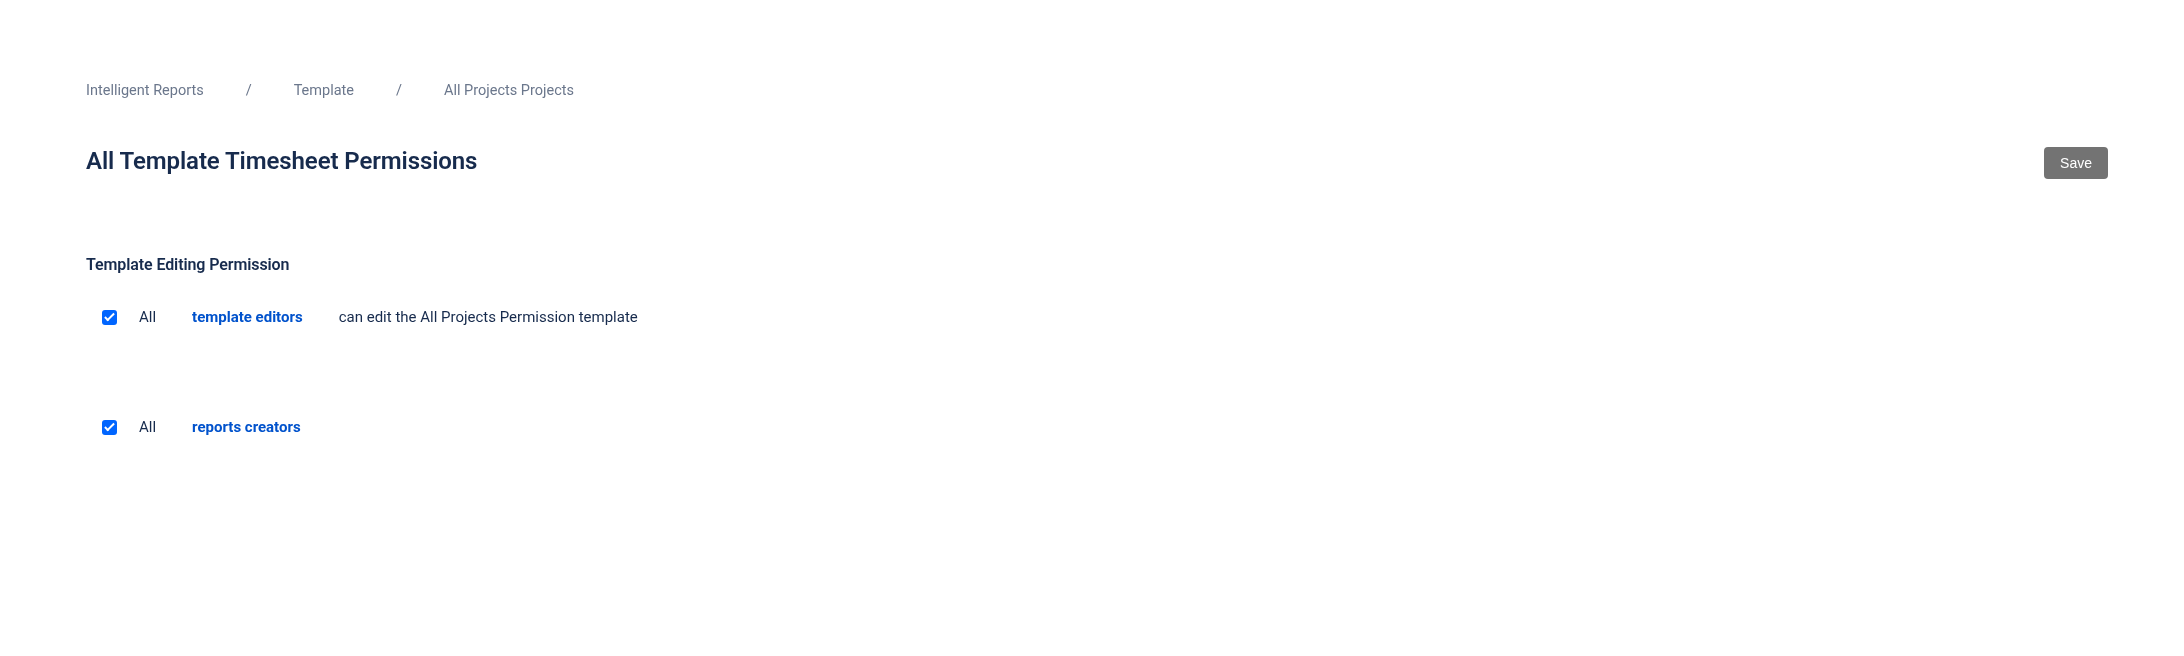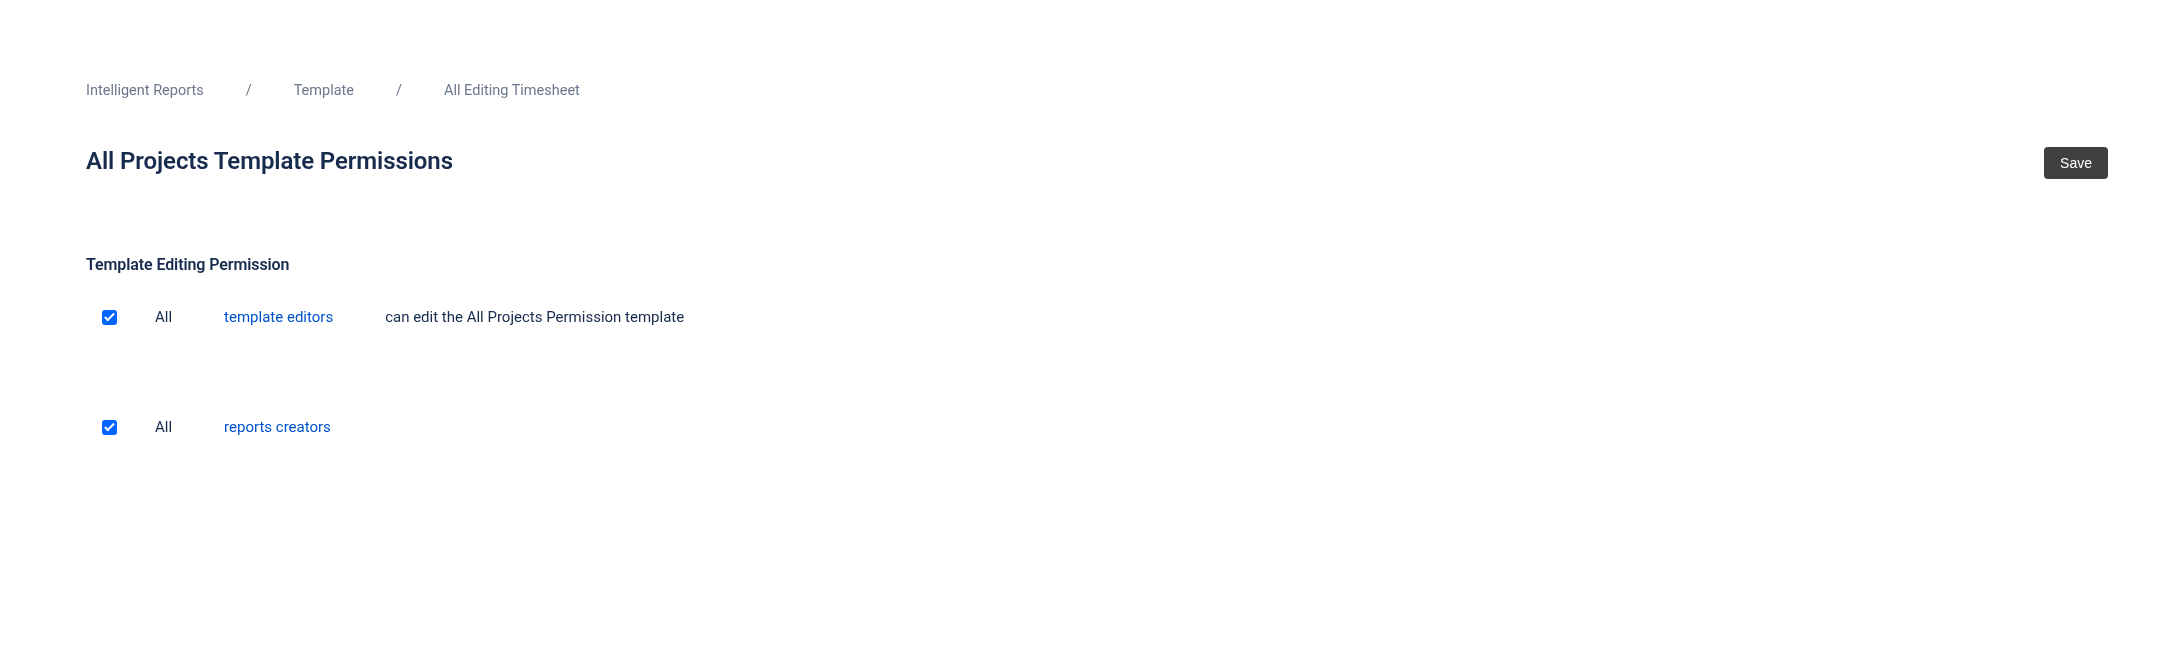--- a/index.html
+++ b/index.html
@@ -34,21 +34,21 @@
       justify-content: space-between;
       align-items: flex-start;
     }
     .page-title {
       font-size: 24px;
       font-weight: 600;
       color: #172B4D;
       letter-spacing: -0.1px;
     }
     .save-button {
-      background: #404040;
+      background: #737373;
       color: #fff;
       border: none;
       padding: 8px 16px;
       border-radius: 4px;
       font-size: 14px;
       font-weight: 500;
       cursor: pointer;
       margin-right: 6px;
     }
     .section {
@@ -57,21 +57,21 @@
     .section-title {
       font-size: 16px;
       font-weight: 600;
       color: #172B4D;
       margin-bottom: 18px;
       letter-spacing: -0.1px;
     }
     .permission-row {
       display: flex;
       align-items: center;
-      gap: 20px;
+      gap: 4px;
       font-size: 15px;
       color: #172B4D;
     }
     .checkbox {
       appearance: none;
       -webkit-appearance: none;
       width: 15px;
       height: 15px;
       background: #0065FF;
       border-radius: 3px;
@@ -87,35 +87,36 @@
       top: 1.5px;
       width: 3px;
       height: 8px;
       border: solid white;
       border-width: 0 2px 2px 0;
       transform: rotate(45deg);
     }
     .link {
       color: #0052CC;
       text-decoration: none;
+      font-weight: bold;
     }
   </style>
 </head>
 <body>
 
 <nav class="breadcrumb">
   <a href="#">Intelligent Reports</a>
   <span class="breadcrumb-separator">/</span>
   <a href="#">Template</a>
   <span class="breadcrumb-separator">/</span>
-  <a href="#">All Editing Timesheet</a>
+  <a href="#">All Projects Projects</a>
 </nav>
 
 <div class="header-row">
-  <h1 class="page-title">All Projects Template Permissions</h1>
+  <h1 class="page-title">All Template Timesheet Permissions</h1>
   <button class="save-button">Save</button>
 </div>
 
 <div class="section">
   <h2 class="section-title">Template Editing Permission</h2>
   <div class="permission-row">
     <input type="checkbox" class="checkbox" checked="" style="">
     <span>All </span>
     <a href="#" class="link">template editors</a>
     <span> can edit the All Projects Permission template</span>

